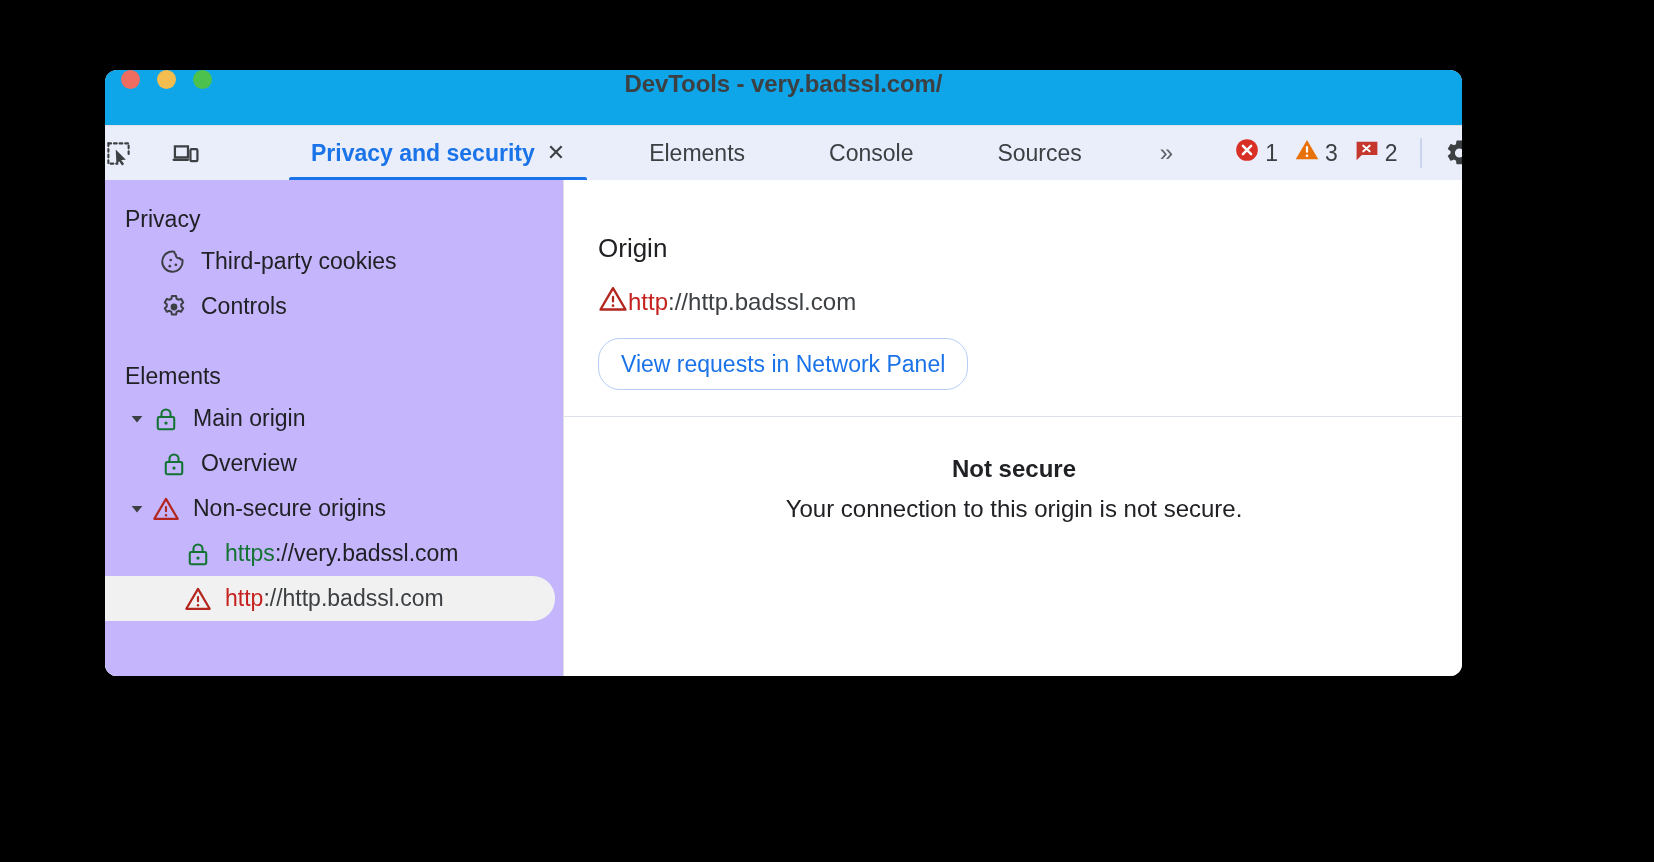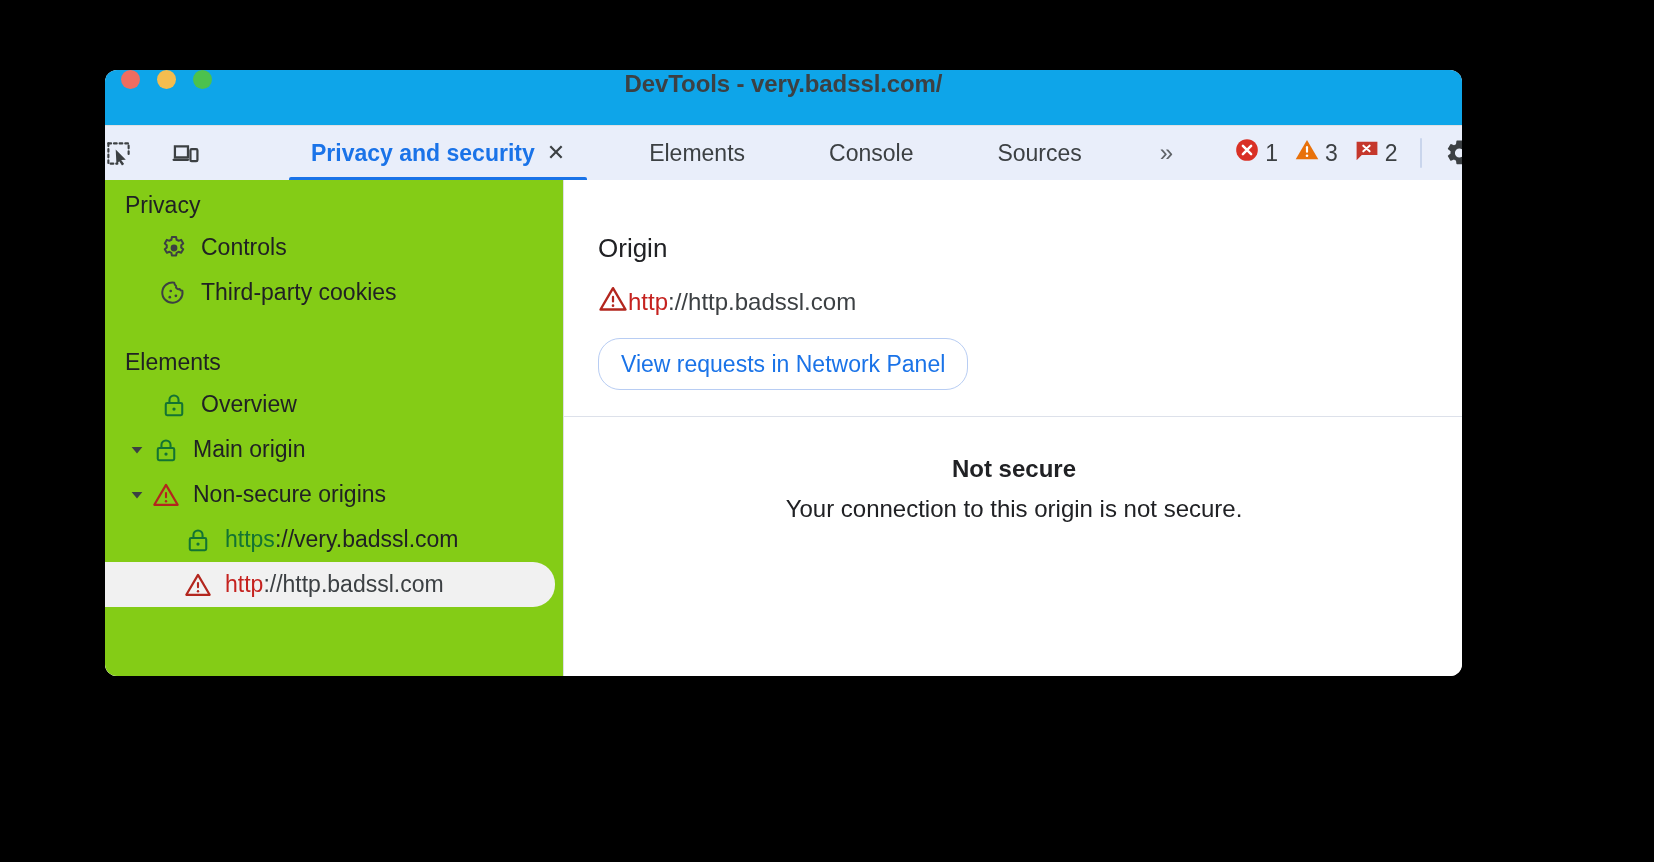--- a/index.html
+++ b/index.html
@@ -122,21 +122,22 @@
   }
 
   
   #body { flex: 1; display: flex; min-height: 0; background: #ffffff; }
 
   
   #sidebar {
     width: 459px;
     flex: 0 0 459px;
     border-right: 1px solid #dcdfe3;
-    background: #84cc16;
+    padding-top: 14px;
+    background: #c4b5fd;
   }
   .side-group-title {
     font-size: 23px;
     color: #202124;
     padding: 12px 0 6px 20px;
   }
   .side-row {
     display: flex;
     align-items: center;
     height: 45px;
@@ -293,68 +294,68 @@
 
   <div id="body">
 
     <div id="sidebar">
 
       <div class="side-group-title">Privacy</div>
 
       <div class="side-row indent-1">
         <span class="row-icon">
           <svg width="28" height="28" viewBox="0 0 24 24">
-            <path fill="none" stroke="#3c4043" stroke-width="1.7" stroke-linejoin="round" d="M10.2 2.6h3.6l.4 2.3c.6.2 1.2.55 1.7.95l2.2-.85 1.8 3.1-1.75 1.5c.05.3.08.62.08.95s-.03.65-.08.95l1.75 1.5-1.8 3.1-2.2-.85c-.5.4-1.1.75-1.7.95l-.4 2.3h-3.6l-.4-2.3c-.6-.2-1.2-.55-1.7-.95l-2.2.85-1.8-3.1 1.75-1.5a6.4 6.4 0 0 1 0-1.9L4.1 8.1l1.8-3.1 2.2.85c.5-.4 1.1-.75 1.7-.95z"></path>
-            <circle cx="12" cy="12" r="2.9" fill="#3c4043"></circle>
-          </svg>
-        </span>
-        <span>Controls</span>
-      </div>
-
-      <div class="side-row indent-1">
-        <span class="row-icon">
-          <svg width="28" height="28" viewBox="0 0 24 24">
             <path d="M12.2 3.1c.1 1.3.6 2.2 1.5 2.7-.2.9.05 1.7.75 2.3.7.6 1.5.75 2.35.45.45 1 1.25 1.5 2.4 1.6a8.7 8.7 0 1 1-7-7.05z" fill="none" stroke="#3c4043" stroke-width="1.7" stroke-linejoin="round"></path>
             <circle cx="9.2" cy="10.3" r="1.15" fill="#3c4043"></circle>
             <circle cx="13.6" cy="14.4" r="1.15" fill="#3c4043"></circle>
             <circle cx="8.4" cy="15.6" r="1.15" fill="#3c4043"></circle>
           </svg>
         </span>
         <span>Third-party cookies</span>
       </div>
 
+      <div class="side-row indent-1">
+        <span class="row-icon">
+          <svg width="28" height="28" viewBox="0 0 24 24">
+            <path fill="none" stroke="#3c4043" stroke-width="1.7" stroke-linejoin="round" d="M10.2 2.6h3.6l.4 2.3c.6.2 1.2.55 1.7.95l2.2-.85 1.8 3.1-1.75 1.5c.05.3.08.62.08.95s-.03.65-.08.95l1.75 1.5-1.8 3.1-2.2-.85c-.5.4-1.1.75-1.7.95l-.4 2.3h-3.6l-.4-2.3c-.6-.2-1.2-.55-1.7-.95l-2.2.85-1.8-3.1 1.75-1.5a6.4 6.4 0 0 1 0-1.9L4.1 8.1l1.8-3.1 2.2.85c.5-.4 1.1-.75 1.7-.95z"></path>
+            <circle cx="12" cy="12" r="2.9" fill="#3c4043"></circle>
+          </svg>
+        </span>
+        <span>Controls</span>
+      </div>
+
       <div style="height:22px;"></div>
 
       <div class="side-group-title">Elements</div>
-
-      <div class="side-row indent-1">
-        <span class="row-icon">
-          <svg width="26" height="26" viewBox="0 0 24 24">
-            <rect x="4.4" y="10.2" width="15.2" height="11.2" rx="1.3" fill="none" stroke="#137333" stroke-width="1.9"></rect>
-            <path d="M7.8 10.2V7.4a4.2 4.2 0 0 1 8.4 0v2.8" fill="none" stroke="#137333" stroke-width="1.9"></path>
-            <circle cx="12" cy="15.8" r="1.5" fill="#137333"></circle>
-          </svg>
-        </span>
-        <span>Overview</span>
-      </div>
 
       <div class="side-row">
         <span class="twisty">
           <svg width="16" height="16" viewBox="0 0 16 16">
             <path d="M2.6 5 L13.4 5 L8 11.4 Z" fill="#3c4043"></path>
           </svg>
         </span>
         <span class="row-icon">
           <svg width="26" height="26" viewBox="0 0 24 24">
             <rect x="4.4" y="10.2" width="15.2" height="11.2" rx="1.3" fill="none" stroke="#137333" stroke-width="1.9"></rect>
             <path d="M7.8 10.2V7.4a4.2 4.2 0 0 1 8.4 0v2.8" fill="none" stroke="#137333" stroke-width="1.9"></path>
             <circle cx="12" cy="15.8" r="1.5" fill="#137333"></circle>
           </svg>
         </span>
         <span>Main origin</span>
+      </div>
+
+      <div class="side-row indent-1">
+        <span class="row-icon">
+          <svg width="26" height="26" viewBox="0 0 24 24">
+            <rect x="4.4" y="10.2" width="15.2" height="11.2" rx="1.3" fill="none" stroke="#137333" stroke-width="1.9"></rect>
+            <path d="M7.8 10.2V7.4a4.2 4.2 0 0 1 8.4 0v2.8" fill="none" stroke="#137333" stroke-width="1.9"></path>
+            <circle cx="12" cy="15.8" r="1.5" fill="#137333"></circle>
+          </svg>
+        </span>
+        <span>Overview</span>
       </div>
 
       <div class="side-row">
         <span class="twisty">
           <svg width="16" height="16" viewBox="0 0 16 16">
             <path d="M2.6 5 L13.4 5 L8 11.4 Z" fill="#3c4043"></path>
           </svg>
         </span>
         <span class="row-icon">
           <svg width="28" height="28" viewBox="0 0 24 24">

